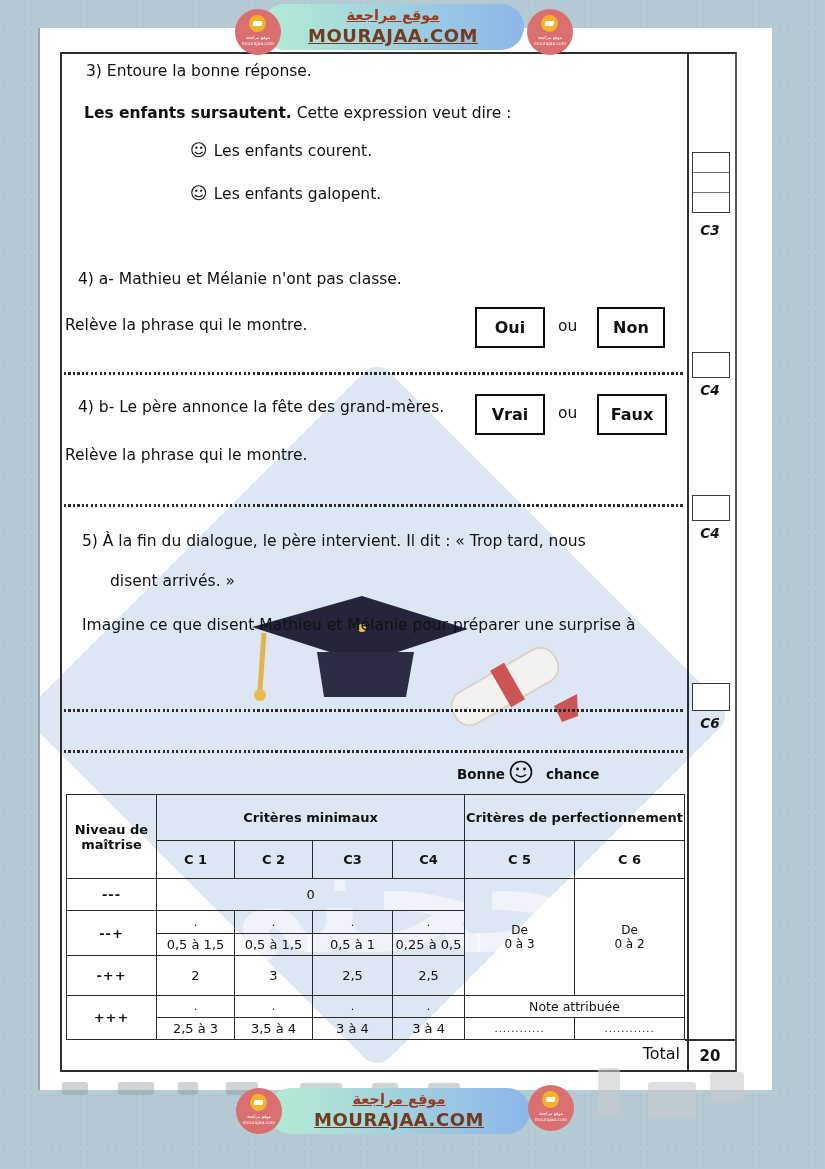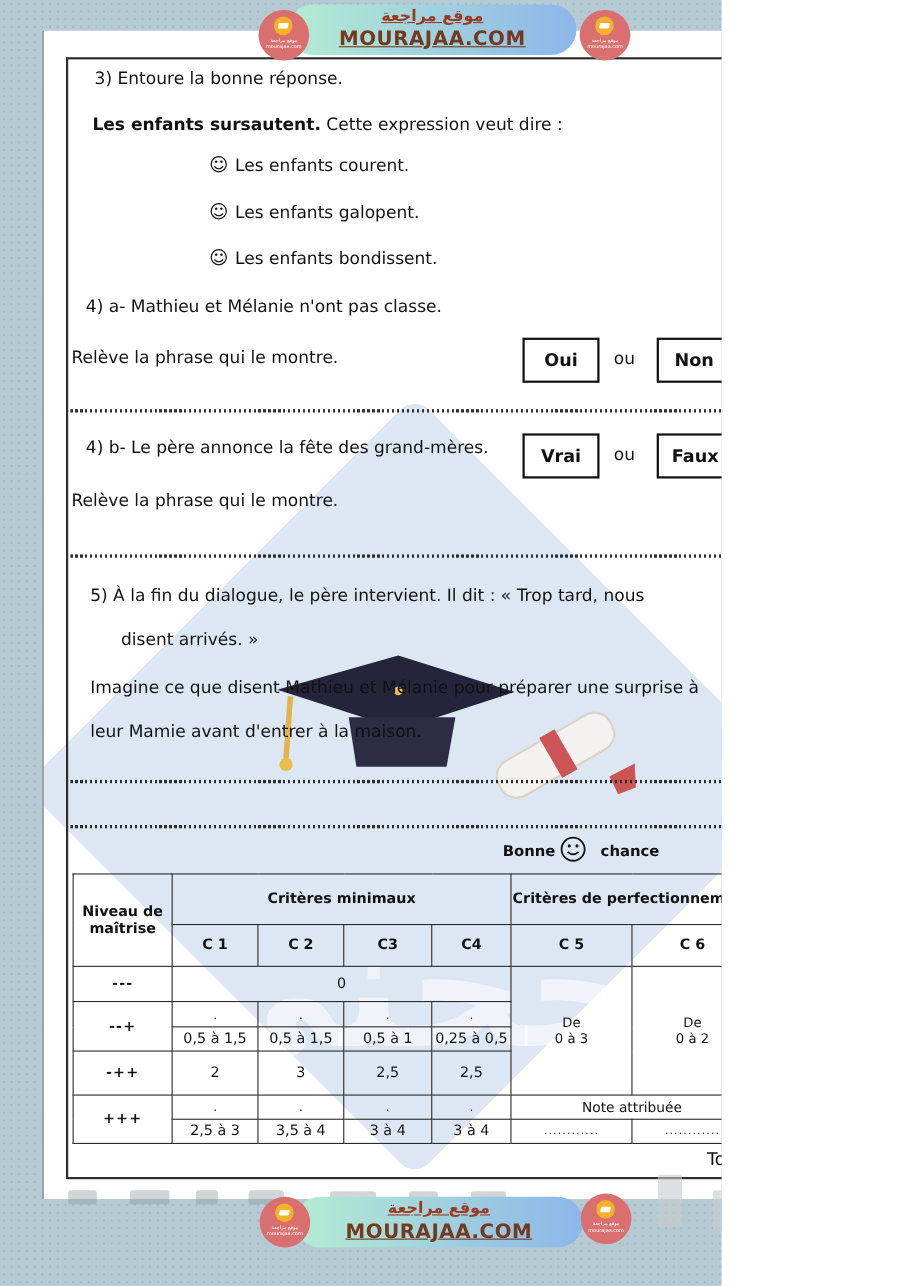--- a/index.html
+++ b/index.html
@@ -1,17 +1,17 @@
 <!DOCTYPE html>
 <html><head>
 <meta charset="utf-8">
 <style>
   html,body{margin:0;padding:0;}
   #screen{
-    position:relative;width:656px;height:1169px;overflow:hidden;
+    position:relative;width:825px;height:1169px;overflow:hidden;
     font-family:"DejaVu Sans",sans-serif;color:#111;
     background-color:#b6cad3;
     background-image:radial-gradient(circle,#a2bbc6 0.8px,transparent 1px);
     background-size:7px 7px;
   }
   .page{position:absolute;left:38px;top:28px;width:732px;height:1062px;background:#fff;border-left:2px solid #9ba3a8;z-index:1;}
   .wm-svg{position:absolute;left:0;top:0;z-index:1;}
   .wm-callig{position:absolute;left:90px;top:790px;width:540px;text-align:center;font-size:150px;font-weight:bold;color:rgba(255,255,255,0.55);z-index:2;line-height:1.1;pointer-events:none;}
   .content-box{position:absolute;left:20px;top:24px;width:625px;height:1016px;border:2px solid #2e2e2e;z-index:3;}
   .right-col{position:absolute;left:645px;top:24px;width:50px;height:1016px;border-top:2px solid #2e2e2e;border-right:2px solid #555;border-bottom:2px solid #2e2e2e;z-index:3;}
@@ -87,40 +87,38 @@
     </svg>
     <div class="wm-callig">نجحني</div>
 
     <div class="content-box">
 
       <div class="txt" style="left:24px;top:8px;">3) Entoure la bonne réponse.</div>
       <div class="txt" style="left:22px;top:50px;"><span class="bold">Les enfants sursautent.</span><span> Cette expression veut dire :</span></div>
 
       <div class="txt" style="left:128px;top:86px;"><span class="smiley">☺</span><span>Les enfants courent.</span></div>
       <div class="txt" style="left:128px;top:129px;"><span class="smiley">☺</span><span>Les enfants galopent.</span></div>
-      <div class="txt" style="left:128px;top:171px;"><span class="smiley">☺</span><span>Les enfants bondissent.</span></div>
 
       <div class="txt" style="left:16px;top:216px;">4) a- Mathieu et Mélanie n'ont pas classe.</div>
       <div class="txt" style="left:3px;top:262px;">Relève la phrase qui le montre.</div>
       <div class="choice-box" style="left:413px;top:253px;width:66px;height:37px;line-height:37px;text-align:center;">Oui</div>
       <div class="txt" style="left:496px;top:263px;">ou</div>
       <div class="choice-box" style="left:535px;top:253px;width:64px;height:37px;line-height:37px;">Non</div>
       <div class="dotline" style="left:2px;top:318px;width:620px;"></div>
 
       <div class="txt" style="left:16px;top:344px;">4) b- Le père annonce la fête des grand-mères.</div>
       <div class="choice-box" style="left:413px;top:340px;width:66px;height:37px;line-height:37px;">Vrai</div>
       <div class="txt" style="left:496px;top:350px;">ou</div>
       <div class="choice-box" style="left:535px;top:340px;width:66px;height:37px;line-height:37px;">Faux</div>
       <div class="txt" style="left:3px;top:392px;">Relève la phrase qui le montre.</div>
       <div class="dotline" style="left:2px;top:450px;width:620px;"></div>
 
       <div class="txt" style="left:20px;top:478px;">5) À la fin du dialogue, le père intervient. Il dit : « Trop tard, nous</div>
       <div class="txt" style="left:48px;top:518px;">disent arrivés. »</div>
       <div class="txt" style="left:20px;top:562px;">Imagine ce que disent Mathieu et Mélanie pour préparer une surprise à</div>
-      <div class="txt" style="left:20px;top:602px;">leur Mamie avant d'entrer à la maison.</div>
       <div class="dotline" style="left:2px;top:655px;width:620px;"></div>
       <div class="dotline" style="left:2px;top:696px;width:620px;"></div>
 
       <div class="txt bold" style="left:395px;top:712px;font-size:13.5px;">Bonne</div>
       <svg style="position:absolute;left:446px;top:705px;" width="26" height="26" viewBox="0 0 26 26">
         <circle cx="13" cy="13" r="10.5" fill="none" stroke="#111" stroke-width="1.6"></circle>
         <circle cx="9.5" cy="10" r="1.4" fill="#111"></circle>
         <circle cx="16.5" cy="10" r="1.4" fill="#111"></circle>
         <path d="M8 15.5 Q13 20 18 15.5" fill="none" stroke="#111" stroke-width="1.6"></path>
       </svg>

